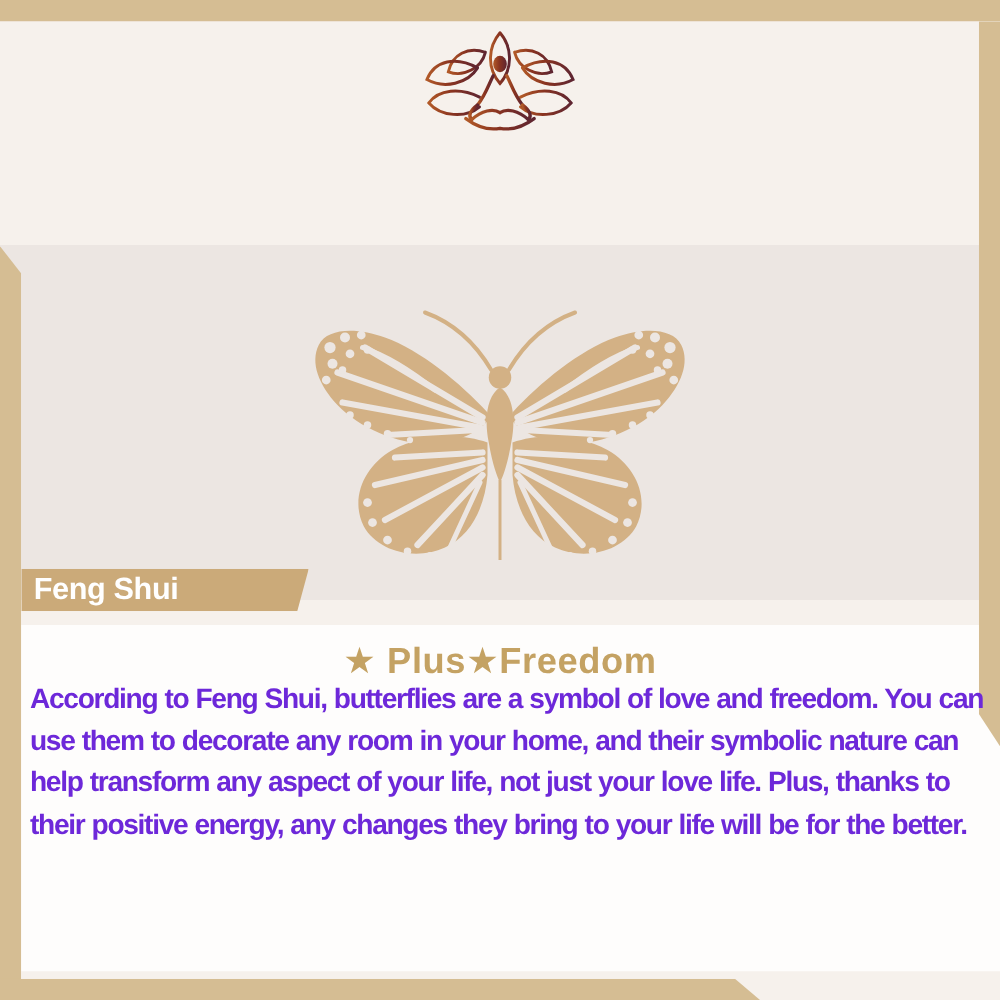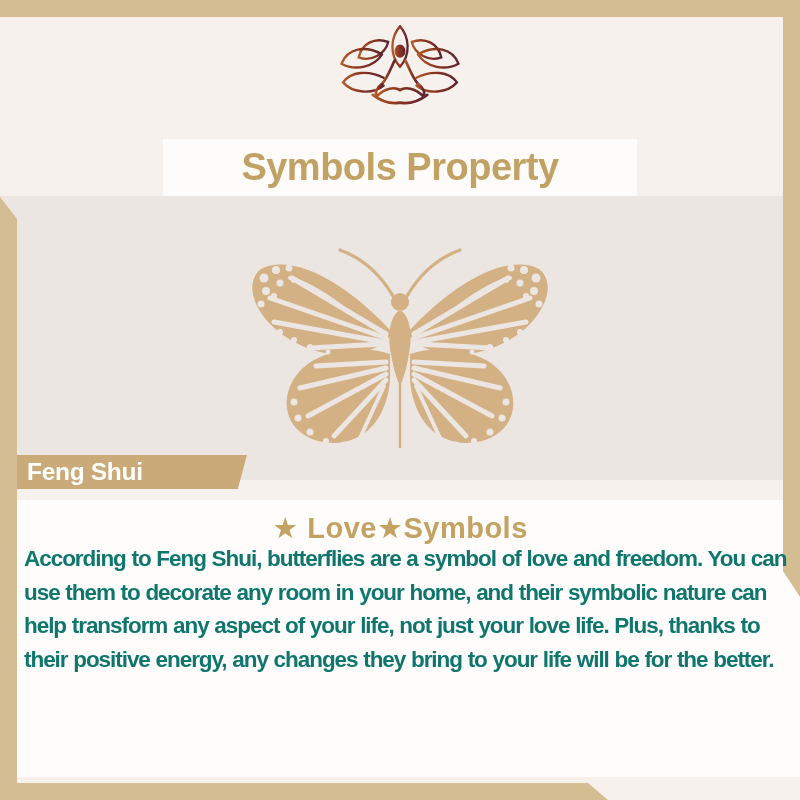--- a/index.html
+++ b/index.html
@@ -39,21 +39,21 @@
     clip-path:polygon(0 0,100% 0,96% 100%,0 100%);
     box-sizing:border-box;padding-left:10px;}
   .banner-label{color:#ffffff;font-weight:bold;font-size:24.5px;line-height:34px;
     letter-spacing:-0.3px;display:block;}
 
   
   .subtitle{left:0;top:511px;width:800px;text-align:center;
     font-size:29px;font-weight:bold;color:#c4a263;letter-spacing:0.5px;}
   .paragraph{left:24px;top:542px;width:774px;margin:0;
     font-size:22.5px;font-weight:bold;letter-spacing:-1.05px;word-spacing:0.5px;
-    line-height:33.5px;color:#0f766e;}
+    line-height:33.5px;color:#6d28d9;}
 </style>
 </head>
 <body>
 
 <div class="canvas">
 
   <div class="abs section-beige"></div>
   <div class="abs white-box"></div>
 
   <div class="abs bar bar-top"></div>
@@ -83,23 +83,20 @@
       <path d="M92,52 C97,62 100,72 108,82"></path>
       <path d="M62,82 C54,88 52,94 56,97"></path>
       <path d="M108,82 C116,88 118,94 114,97"></path>
       <path d="M56,97 C66,88 78,85 85,90 C92,85 104,88 114,97"></path>
       <path d="M50,96 C62,105 74,108 85,106 C96,108 108,105 120,96"></path>
     </g>
     <ellipse cx="85" cy="40" rx="7" ry="8.5" fill="url(#lg)"></ellipse>
   </svg>
 
 
-  <div class="abs title-banner">
-    <div class="page-title">Symbols Property</div>
-  </div>
 
   <svg class="abs butterfly-svg" viewBox="0 0 344 224" aria-hidden="true">
     <defs>
       <g id="wingL">
         <g fill="#d3b185">
           <path d="M162,94 C140,70 108,44 80,34 C58,26 34,26 27,40 C20,54 27,72 42,88 C60,107 92,120 118,119 C138,118 154,110 162,101 Z"></path>
           <path d="M162,118 C140,110 108,112 86,124 C63,137 52,163 63,185 C74,205 104,213 128,202 C150,192 160,168 162,144 Z"></path>
         </g>
         <g stroke="#ece6e2" fill="none" stroke-linecap="round">
           <path d="M158,98 L64,42" stroke-width="5"></path>
@@ -144,16 +141,16 @@
     <g stroke="#d3b185" fill="none" stroke-width="3.2" stroke-linecap="round">
       <path d="M165,60 C152,38 134,22 112,14"></path>
       <path d="M179,60 C192,38 210,22 232,14"></path>
     </g>
   </svg>
 
   <div class="abs section-banner">
     <span class="banner-label">Feng Shui Butterfly</span>
   </div>
 
-  <div class="abs subtitle">★ Love★Symbols</div>
+  <div class="abs subtitle">★ Plus★Freedom</div>
   <p class="abs paragraph">According to Feng Shui, butterflies are a symbol of love and freedom. You can use them to decorate any room in your home, and their symbolic nature can help transform any aspect of your life, not just your love life. Plus, thanks to their positive energy, any changes they bring to your life will be for the better.</p>
 
 </div>
 
 </body></html>

